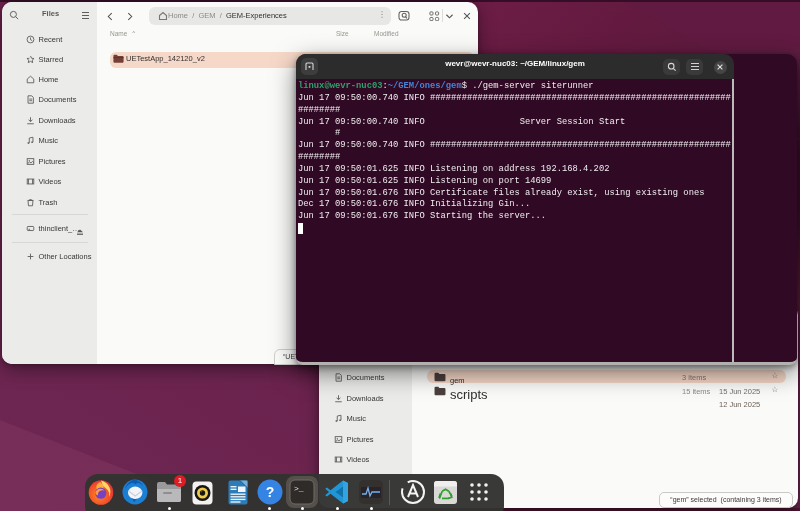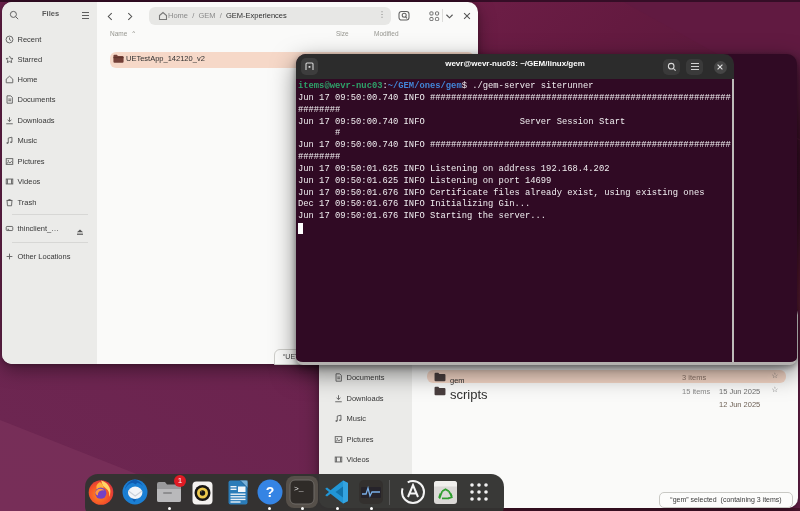--- a/index.html
+++ b/index.html
@@ -1,18 +1,18 @@
 <!DOCTYPE html>
 <html><head><meta charset="utf-8"><style>
 html,body{margin:0;padding:0;}
 body{width:800px;height:511px;overflow:hidden;position:relative;font-family:"Liberation Sans",sans-serif;}
 .abs{position:absolute;}
 .win{position:absolute;background:#fafaf9;border-radius:10px;box-shadow:0 6px 18px rgba(0,0,0,.38),0 1px 4px rgba(0,0,0,.25);}
 .sb{background:#ebebe9;}
-.sbrow{position:absolute;left:0;width:90px;height:17px;display:flex;align-items:center;color:#373737;font-size:7.5px;}
+.sbrow{position:absolute;left:21px;width:90px;height:17px;display:flex;align-items:center;color:#373737;font-size:7.5px;}
 .sbrow svg{margin:0 3.5px 0 3px;flex:none;}
 .ico{stroke:#636363;fill:none;stroke-width:1.15;}
 .trow{white-space:pre;}
 </style></head>
 <body>
 
 <svg class="abs" style="left:0;top:0" width="800" height="511" viewBox="0 0 800 511">
  <defs>
   <linearGradient id="wg" x1="0" y1="1" x2="1" y2="0">
     <stop offset="0" stop-color="#6d2752"></stop>
@@ -293,21 +293,21 @@
     <div style="height:1px;background:#d2d2d2;margin-bottom:2.2px"></div>
     <div style="height:1px;background:#d2d2d2;margin-bottom:2.2px"></div>
     <div style="height:1px;background:#d2d2d2;"></div>
   </div>
   <svg class="abs" style="left:420px;top:9px" width="8" height="8" viewBox="0 0 11 11">
       <path d="M2.2 2.2 8.8 8.8 M8.8 2.2 2.2 8.8" stroke="#e2e2e2" stroke-width="1.5"></path>
     </svg>
   <div class="abs" style="left:435.5px;top:25px;width:2.5px;height:283px;background:#bdbbb9;"></div>
 
   <div class="abs" style="left:2px;top:27px;font-family:'Liberation Mono',monospace;font-size:8.8px;line-height:11.85px;color:#f0eef0;">
-<div class="trow"><span style="color:#2ea269;font-weight:700">items@wevr-nuc03</span>:<span style="color:#4285d6;font-weight:700">~/GEM/ones/gem</span>$ ./gem-server siterunner</div>
+<div class="trow"><span style="color:#2ea269;font-weight:700">linux@wevr-nuc03</span>:<span style="color:#4285d6;font-weight:700">~/GEM/ones/gem</span>$ ./gem-server siterunner</div>
 <div class="trow">Jun 17 09:50:00.740 INFO #########################################################</div>
 <div class="trow">########</div>
 <div class="trow">Jun 17 09:50:00.740 INFO                  Server Session Start</div>
 <div class="trow">       #</div>
 <div class="trow">Jun 17 09:50:00.740 INFO #########################################################</div>
 <div class="trow">########</div>
 <div class="trow">Jun 17 09:50:01.625 INFO Listening on address 192.168.4.202</div>
 <div class="trow">Jun 17 09:50:01.625 INFO Listening on port 14699</div>
 <div class="trow">Jun 17 09:50:01.676 INFO Certificate files already exist, using existing ones</div>
 <div class="trow">Dec 17 09:50:01.676 INFO Initializing Gin...</div>

